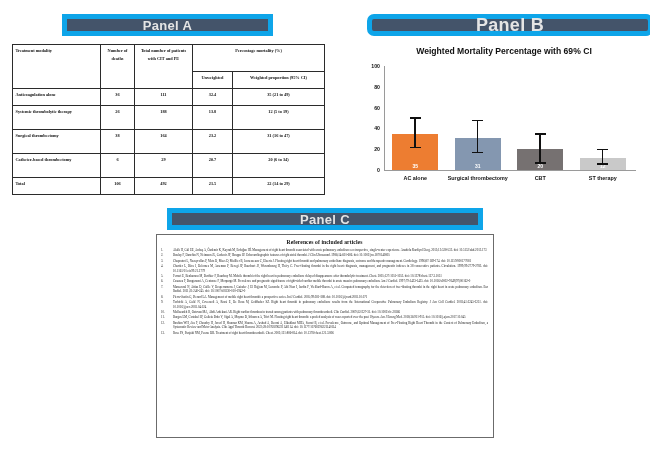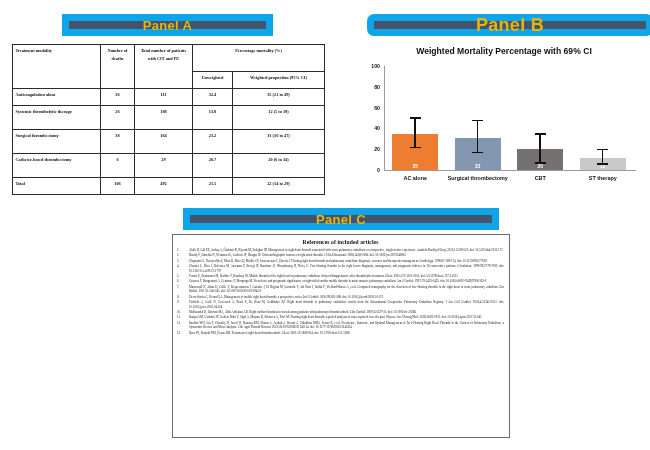--- a/index.html
+++ b/index.html
@@ -7,22 +7,22 @@
     width: 650px; height: 450px;
     background: #ffffff;
     font-family: "Liberation Serif", serif;
     overflow: hidden;
   }
   .page { position: relative; width: 650px; height: 450px; background: #fff; }
 
   
   .panel-banner {
     background: #44546A;
-    border: 7px solid #0ea5e9;
-    color: #eab308;
+    border: 5px solid #0ea5e9;
+    color: #e5e5e5;
     font-family: "Liberation Sans", sans-serif;
     font-weight: bold;
     text-align: center;
     display: flex; align-items: center; justify-content: center;
     letter-spacing: .3px;
   }
 
   
   #panelA { position: absolute; left: 0px; top: 0px; width: 336px; height: 200px; }
   #panelA .panel-banner { position: absolute; left: 62px; top: 14px; width: 211px; height: 22px; font-size: 13px; }
@@ -77,21 +77,21 @@
   }
   .errbar { position: absolute; left: 22px; width: 1.6px; background: #101010; }
   .errcap { position: absolute; width: 11px; height: 1.6px; background: #101010; left: 17.3px; }
   .xtick {
     position: absolute; top: 112px; width: 64px; text-align: center;
     font-family: "Liberation Sans", sans-serif;
     font-size: 5.4px; font-weight: bold; color: #111; line-height: 1.5;
   }
 
   
-  #panelC { position: absolute; left: 16px; top: 200px; width: 522px; height: 250px; }
+  #panelC { position: absolute; left: 0px; top: 200px; width: 522px; height: 250px; }
   #panelC .panel-banner { position: absolute; left: 167px; top: 8px; width: 316px; height: 22px; font-size: 13px; }
   #refbox {
     position: absolute; left: 156px; top: 34px; width: 338px; height: 204px;
     border: 1px solid #6b6b6b; background: #fff;
     padding: 4px 5px 4px 4px;
   }
   #ref-heading {
     text-align: center; font-weight: bold; font-size: 5.6px;
     color: #111; margin-bottom: 3px; letter-spacing: .1px;
   }

